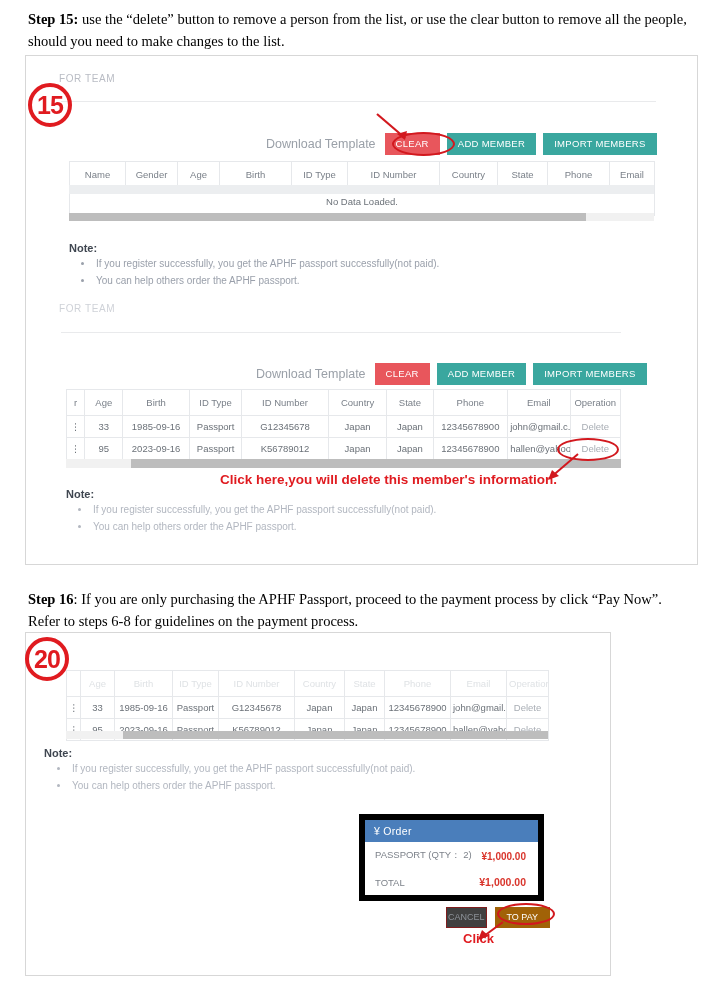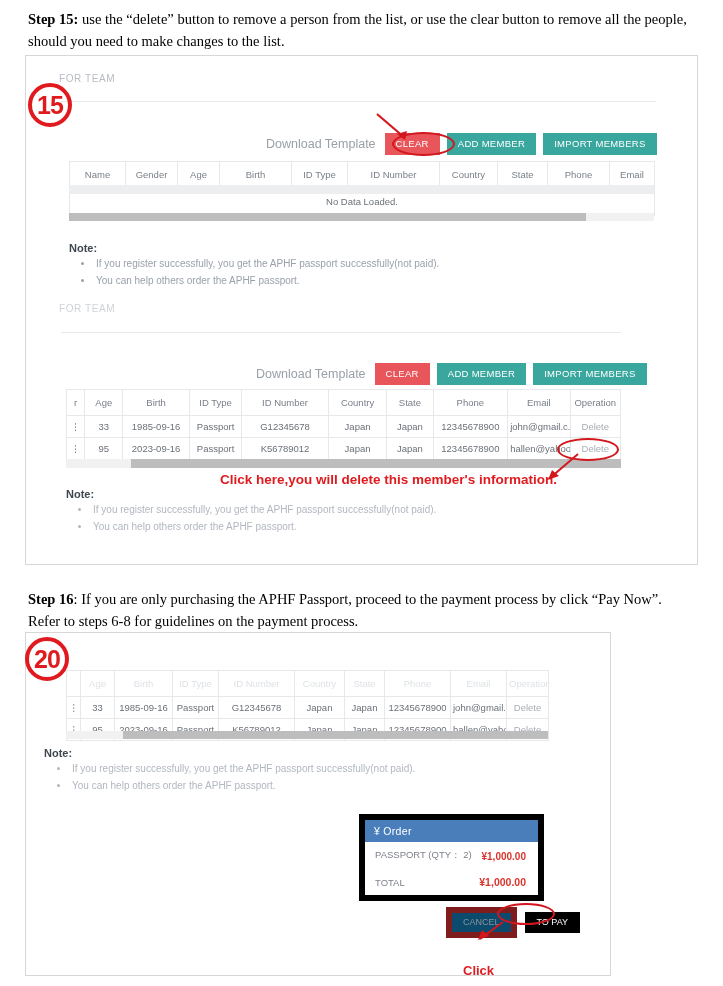--- a/index.html
+++ b/index.html
@@ -169,27 +169,27 @@
     color: #7d828a;
   }
   .order-row .amt { color: #d9352c; font-weight: bold; font-size: 10px; }
   .order-row.total .lbl { color: #7d828a; }
   .order-row.total .amt { color: #d9352c; font-weight: bold; font-size: 10.5px; }
 
   .pay-row { position: absolute; display: flex; align-items: center; }
   .btn-cancel {
     font-family: "Liberation Sans", sans-serif;
     font-size: 9px; color: #8d9299;
-    background: #0c4a6e; border: 6px solid #7f1d1d;
-    padding: 5px 11px; margin-right: 8px; line-height: 1;
+    background: #404040; border: 1px solid #7f1d1d;
+    padding: 5px 1px; margin-right: 8px; line-height: 1;
   }
   .btn-topay {
     font-family: "Liberation Sans", sans-serif;
     font-size: 9px; color: #fff;
-    background: #000000; border: none;
+    background: #a16207; border: none;
     padding: 6px 12px; line-height: 1;
   }
 </style>
 </head>
 <body>
 
 <div class="page">
 
   <div class="instr" style="left:28px; top:8px; width:668px;">
     <b>Step 15:</b><span>  use the “delete” button to remove a person from the list, or use the clear button to remove all the people, should you need to make changes to the list.</span>
@@ -429,15 +429,15 @@
     </div>
   </div>
 
   <div class="step-badge" style="left:25px; top:637px;">20</div>
 
   <div class="ellipse" style="left:497px; top:903px; width:58px; height:22px;"></div>
   <svg class="arrow-svg" style="left:468px; top:920px; width:45px; height:22px;" viewBox="0 0 45 22">
     <line x1="35" y1="2" x2="12" y2="19" stroke="#d2181e" stroke-width="2"></line>
     <polygon points="10,20 14,10 21,16" fill="#d2181e"></polygon>
   </svg>
-  <div class="annot click" style="left:463px; top:931px;margin-top:32px;">Click</div>
+  <div class="annot click" style="left:463px; top:931px;">Click</div>
 
 </div>
 
 </body></html>

